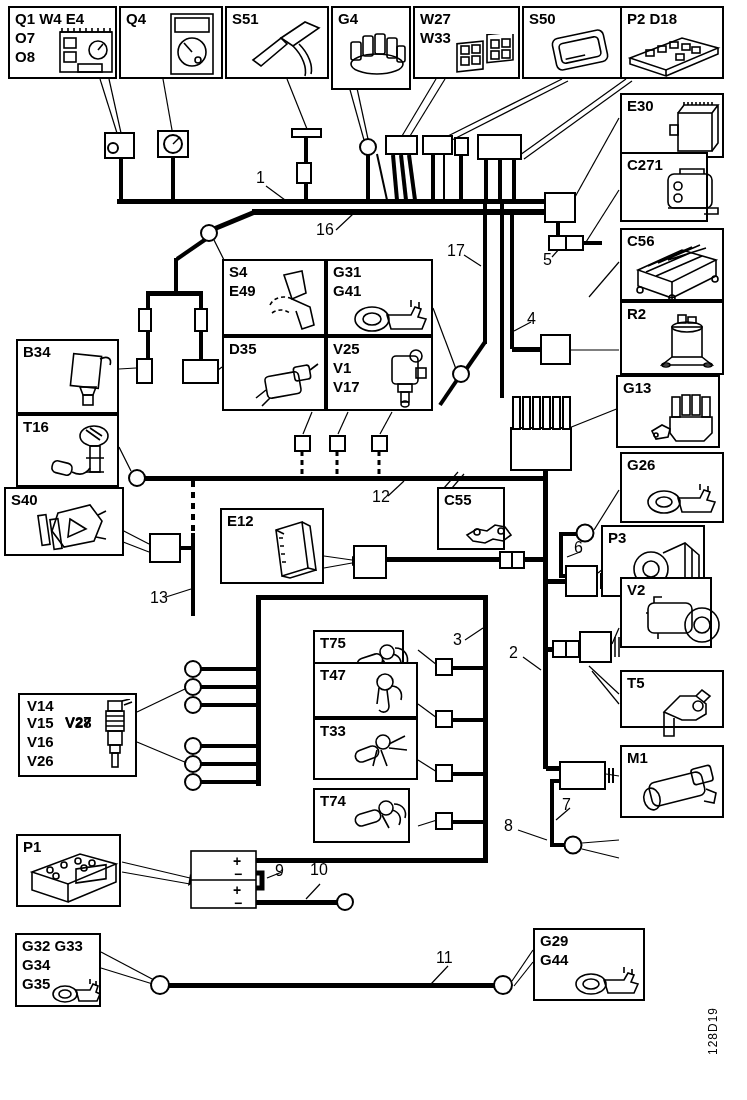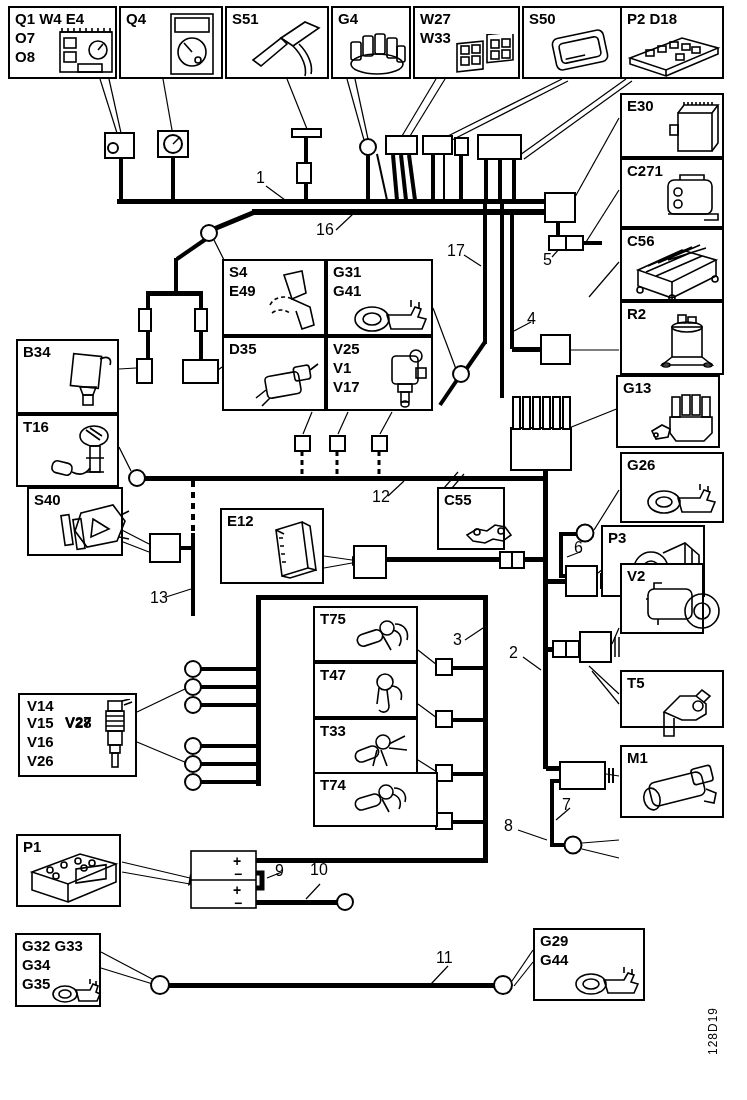--- a/index.html
+++ b/index.html
@@ -260,21 +260,21 @@
 <div class="box" style="left:225px;top:6px;width:104px;height:73px">
   <div class="bl">S51</div>
   <svg class="icon ic" style="left:20px;top:8px" width="82" height="62" viewBox="0 0 82 62">
     <path d="M6 44 L34 22 L40 28 L14 50 Z"></path>
         <path d="M34 22 L58 6 L72 12 L46 30 Z"></path>
     <path d="M46 30 C56 40 60 52 58 60"></path>
         <path d="M52 28 C62 38 66 50 64 58"></path>
   </svg>
 </div>
 
-<div class="box" style="left:331px;top:6px;width:80px;height:73px">
+<div class="box" style="left:331px;top:6px;width:80px;height:84px">
   <div class="bl">G4</div>
   <svg class="icon ic" style="left:14px;top:22px" width="60" height="48" viewBox="0 0 60 48">
     <ellipse cx="30" cy="34" rx="26" ry="10"></ellipse>
     <rect x="4" y="12" width="10" height="18" rx="2"></rect>
         <rect x="16" y="6" width="10" height="20" rx="2"></rect>
     <rect x="28" y="4" width="10" height="20" rx="2"></rect>
         <rect x="40" y="8" width="10" height="20" rx="2"></rect>
     <rect x="50" y="16" width="8" height="16" rx="2"></rect>
   </svg>
 </div>
@@ -322,21 +322,21 @@
 <div class="box" style="left:620px;top:93px;width:104px;height:65px">
   <div class="bl">E30</div>
   <svg class="icon ic" style="left:42px;top:4px" width="58" height="56" viewBox="0 0 58 56">
     <rect x="14" y="14" width="34" height="38"></rect>
     <path d="M14 14 l6 -8 h34 l-6 8 M54 6 v38 l-6 8"></path>
     <path d="M20 6 v-3 M24 6 v-3 M28 6 v-3 M32 6 v-3 M36 6 v-3 M40 6 v-3 M44 6 v-3 M48 6 v-3"></path>
     <rect x="6" y="26" width="8" height="10"></rect>
   </svg>
 </div>
 
-<div class="box" style="left:620px;top:158px;width:104px;height:70px">
+<div class="box" style="left:620px;top:152px;width:88px;height:70px">
   <div class="bl">C271</div>
   <svg class="icon ic" style="left:36px;top:10px" width="64" height="56" viewBox="0 0 64 56">
     <rect x="10" y="10" width="44" height="34" rx="6"></rect>
     <path d="M22 10 v-5 h24 v5 M10 44 h50 v6 h-14"></path>
     <circle cx="20" cy="22" r="4"></circle>
         <circle cx="20" cy="34" r="4"></circle>
   </svg>
 </div>
 
 <div class="box" style="left:620px;top:228px;width:104px;height:73px">
@@ -390,21 +390,21 @@
 <div class="box" style="left:601px;top:525px;width:104px;height:72px">
   <div class="bl">P3</div>
   <svg class="icon ic" style="left:26px;top:6px" width="74" height="64" viewBox="0 0 74 64">
     <circle cx="22" cy="36" r="17"></circle>
         <circle cx="22" cy="36" r="8"></circle>
     <path d="M34 20 L56 10 L70 22 L70 44 L56 58 L36 52"></path>
     <path d="M56 10 L56 58 M63 16 v36"></path>
   </svg>
 </div>
 
-<div class="box" style="left:620px;top:563px;width:84px;height:71px">
+<div class="box" style="left:620px;top:577px;width:92px;height:71px">
   <div class="bl">V2</div>
   <svg class="icon ic" style="left:22px;top:10px" width="78" height="58" viewBox="0 0 78 58">
     <rect x="4" y="14" width="44" height="30" rx="6"></rect>
     <circle cx="58" cy="36" r="17"></circle>
         <circle cx="58" cy="36" r="8"></circle>
     <path d="M10 14 v-6 h8 M4 24 h-2 M14 44 v6"></path>
   </svg>
 </div>
 
 <div class="box" style="left:620px;top:670px;width:104px;height:58px">
@@ -443,21 +443,21 @@
   <svg class="icon ic" style="left:28px;top:6px" width="72" height="64" viewBox="0 0 72 64">
     <ellipse cx="48" cy="14" rx="14" ry="10"></ellipse>
         <path d="M40 8 l14 10 M44 6 l12 8"></path>
     <rect x="44" y="24" width="10" height="26"></rect>
         <path d="M40 36 h18 M40 50 h18"></path>
     <rect x="6" y="40" width="20" height="12" rx="5" transform="rotate(14 16 46)"></rect>
     <path d="M26 50 c8 4 14 2 18 -4"></path>
   </svg>
 </div>
 
-<div class="box" style="left:27px;top:487px;width:96px;height:69px">
+<div class="box" style="left:4px;top:487px;width:120px;height:69px">
   <div class="bl">S40</div>
   <svg class="icon ic" style="left:26px;top:8px" width="76" height="58" viewBox="0 0 76 58">
     <path d="M26 16 L58 8 L70 24 L62 44 L32 50 L20 34 Z"></path>
     <path d="M38 22 l16 10 -18 8 Z"></path>
     <rect x="8" y="18" width="8" height="30" transform="rotate(-8 12 33)"></rect>
     <rect x="20" y="22" width="8" height="30" transform="rotate(-8 24 37)"></rect>
     <path d="M66 18 l8 -4 M64 40 l10 2"></path>
   </svg>
 </div>
 
@@ -516,21 +516,21 @@
 
 <div class="box" style="left:220px;top:508px;width:104px;height:76px">
   <div class="bl">E12</div>
   <svg class="icon ic" style="left:40px;top:6px" width="60" height="66" viewBox="0 0 60 66">
     <path d="M14 14 L40 6 L46 52 L20 60 Z"></path>
     <path d="M40 6 l8 4 6 44 -8 -2 M14 14 l8 4 M20 60 l8 2 26 -8"></path>
     <path d="M17 22 h4 M18 30 h4 M19 38 h4 M20 46 h4"></path>
   </svg>
 </div>
 
-<div class="box" style="left:313px;top:606px;width:105px;height:56px">
+<div class="box" style="left:313px;top:630px;width:91px;height:56px">
   <div class="bl">T75</div>
   <svg class="icon ic" style="left:38px;top:4px" width="64" height="50" viewBox="0 0 64 50">
     <rect x="4" y="20" width="26" height="12" rx="6" transform="rotate(-18 17 26)"></rect>
     <circle cx="34" cy="16" r="7"></circle>
         <path d="M40 18 c8 2 10 10 6 16 M42 12 c10 0 14 8 12 16 M30 24 l8 14"></path>
   </svg>
 </div>
 <div class="box" style="left:313px;top:662px;width:105px;height:56px">
   <div class="bl">T47</div>
   <svg class="icon ic" style="left:44px;top:4px" width="56" height="50" viewBox="0 0 56 50">
@@ -539,21 +539,21 @@
   </svg>
 </div>
 <div class="box" style="left:313px;top:718px;width:105px;height:62px">
   <div class="bl">T33</div>
   <svg class="icon ic" style="left:36px;top:6px" width="66" height="52" viewBox="0 0 66 52">
     <rect x="4" y="22" width="24" height="12" rx="6" transform="rotate(-20 16 28)"></rect>
     <circle cx="32" cy="16" r="7"></circle>
         <path d="M38 18 l16 -8 M38 22 l18 2 M30 24 l6 16 M26 24 l-4 16"></path>
   </svg>
 </div>
-<div class="box" style="left:313px;top:772px;width:125px;height:55px">
+<div class="box" style="left:313px;top:788px;width:97px;height:55px">
   <div class="bl">T74</div>
   <svg class="icon ic" style="left:36px;top:4px" width="66" height="48" viewBox="0 0 66 48">
     <rect x="4" y="18" width="26" height="12" rx="6" transform="rotate(-16 17 24)"></rect>
     <circle cx="35" cy="14" r="7"></circle>
         <path d="M41 16 c8 2 10 9 7 15 M43 10 c9 0 13 7 11 14 M31 21 l7 13"></path>
   </svg>
 </div>
 
 <div class="box" style="left:18px;top:693px;width:119px;height:84px">
   <div class="bl" style="position:absolute;left:2px;top:0">V14</div>

